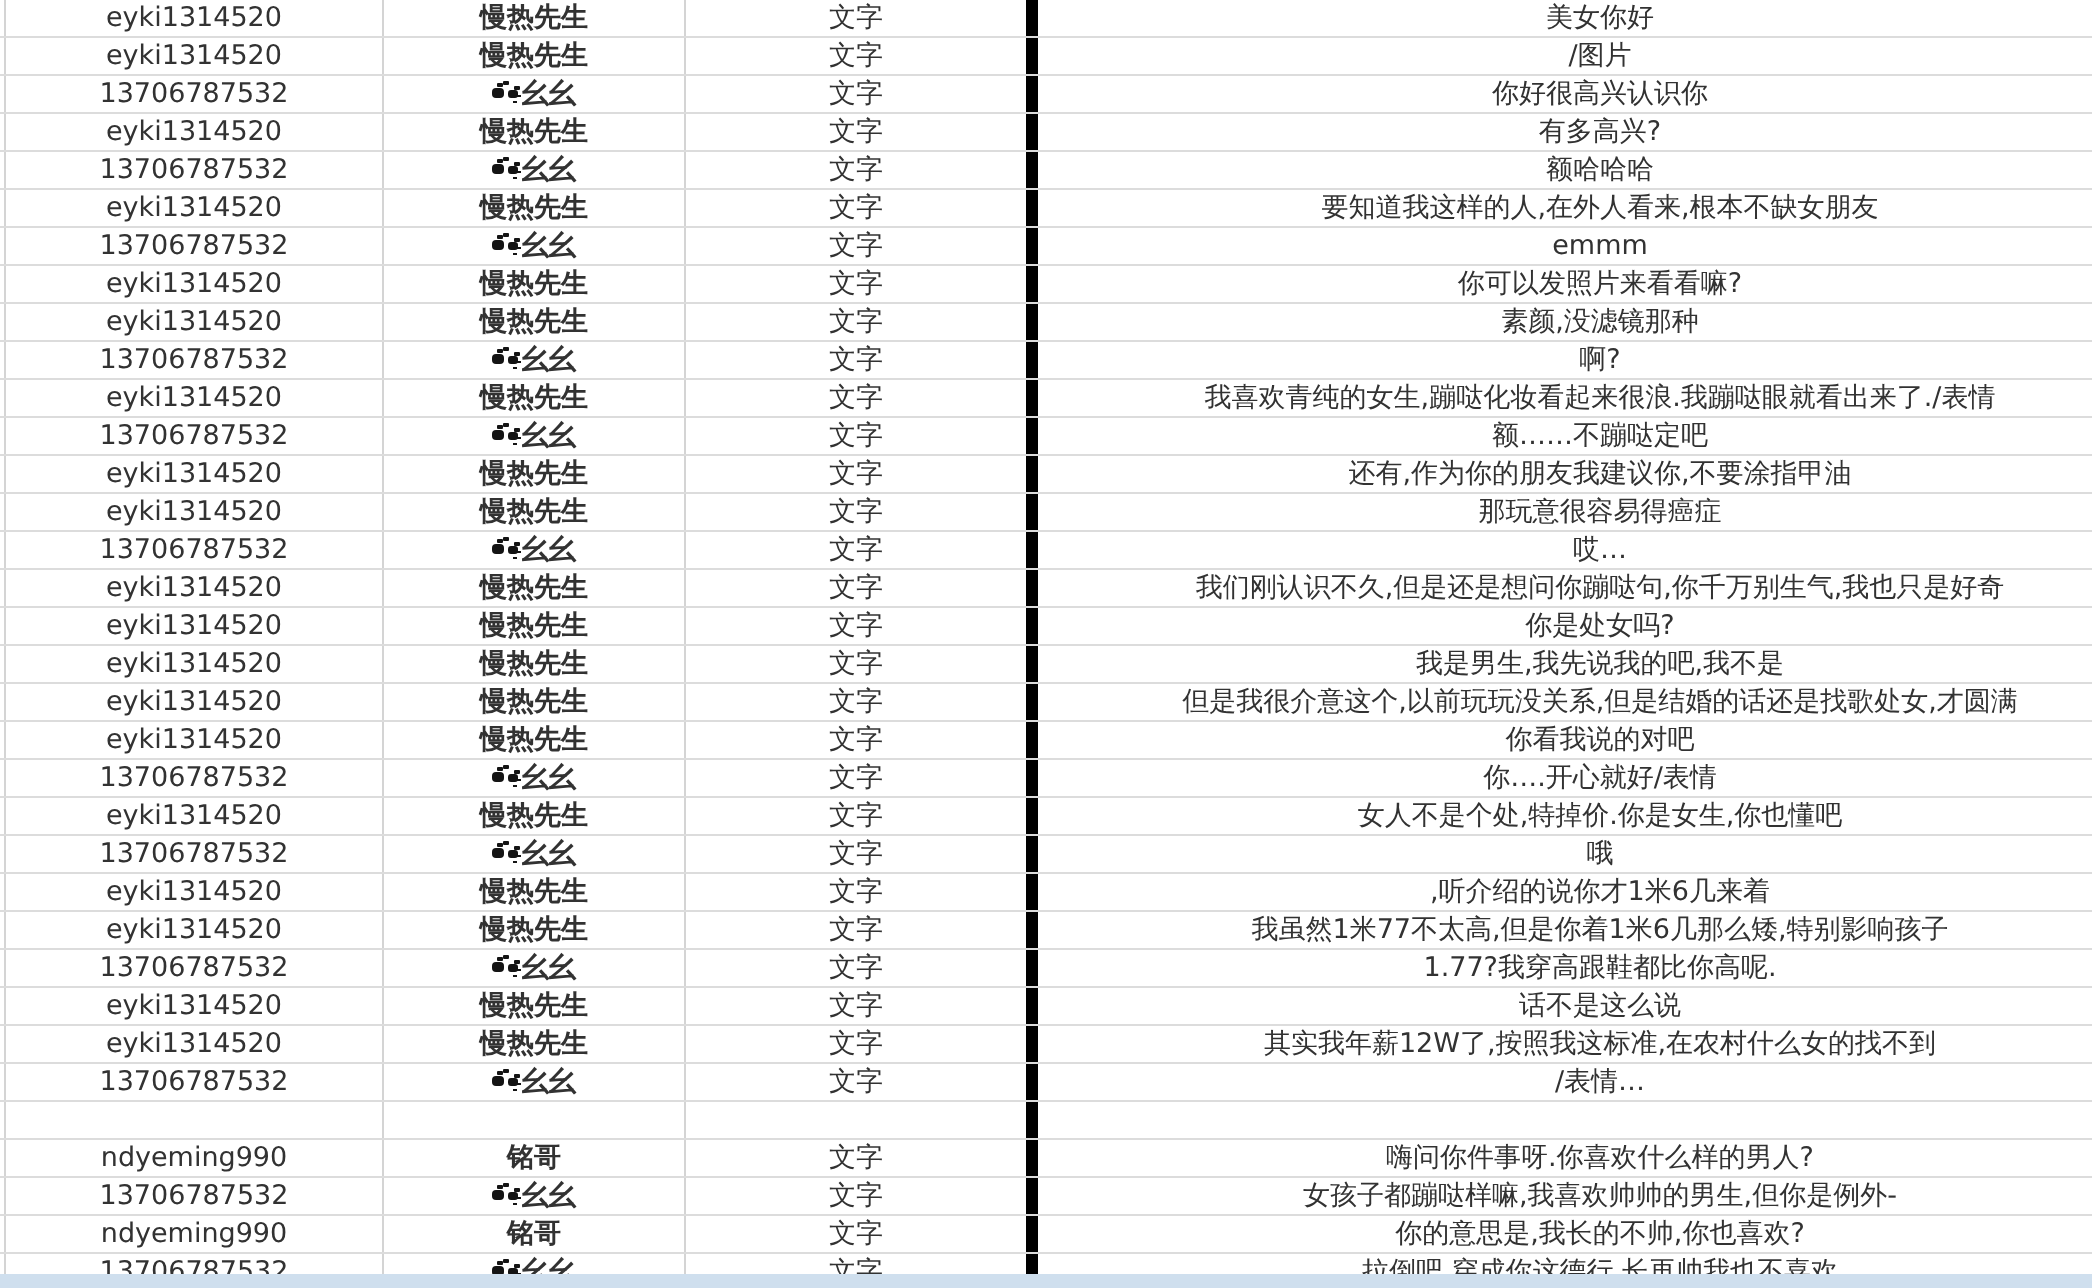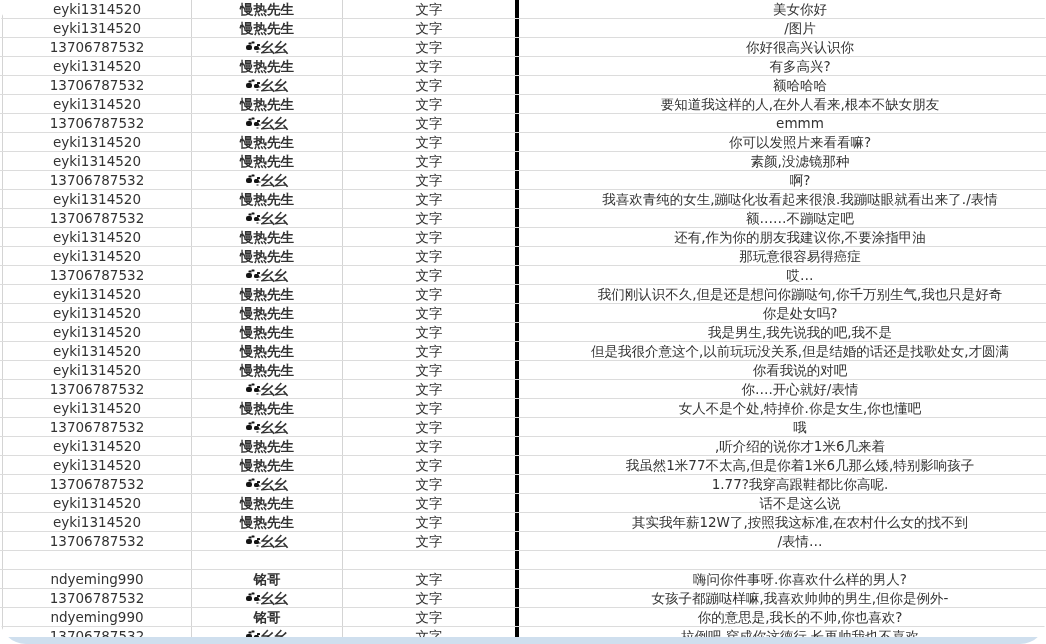--- a/index.html
+++ b/index.html
@@ -5,41 +5,40 @@
   html,body{margin:0;padding:0;background:#fff;}
   #screen{
     position:relative;
     width:1046px;height:644px;
     overflow:hidden;
     background:#fff;
     font-family:"DejaVu Sans","Liberation Sans",sans-serif;
     color:#323232;
     font-size:13.5px;
     cursor:cell;
-    border-radius:26px;
   }
   #grid{position:absolute;left:0;top:0;}
   .row{
     display:flex;
     height:19px;
     box-sizing:border-box;
     border-bottom:1px solid #dcdcdc;
     padding-left:2px;
   }
   .cell{
     box-sizing:border-box;
     height:18px;
     line-height:18px;
     text-align:center;
     white-space:nowrap;
     overflow:visible;
   }
   .c-id{width:190px;border-left:1px solid #d4d4d4;border-right:1px solid #d4d4d4;}
   .c-nick{width:151px;border-right:1px solid #d4d4d4;font-weight:bold;}
-  .c-type{width:176px;border-right:4px solid #000000;text-align:center;}
+  .c-type{width:176px;border-right:6px solid #000000;text-align:center;}
   .c-msg{width:562px;}
   
   .nick-emoji{
     position:relative;display:inline-block;
     width:14px;height:12px;vertical-align:-1px;margin-right:1px;
   }
   .nick-emoji::before{
     content:"";position:absolute;left:0;top:4px;width:6px;height:5px;
     background:#141414;border-radius:2px;
     box-shadow:1px -4px 0 -1.5px #141414,4px -5px 0 -1.5px #141414;

